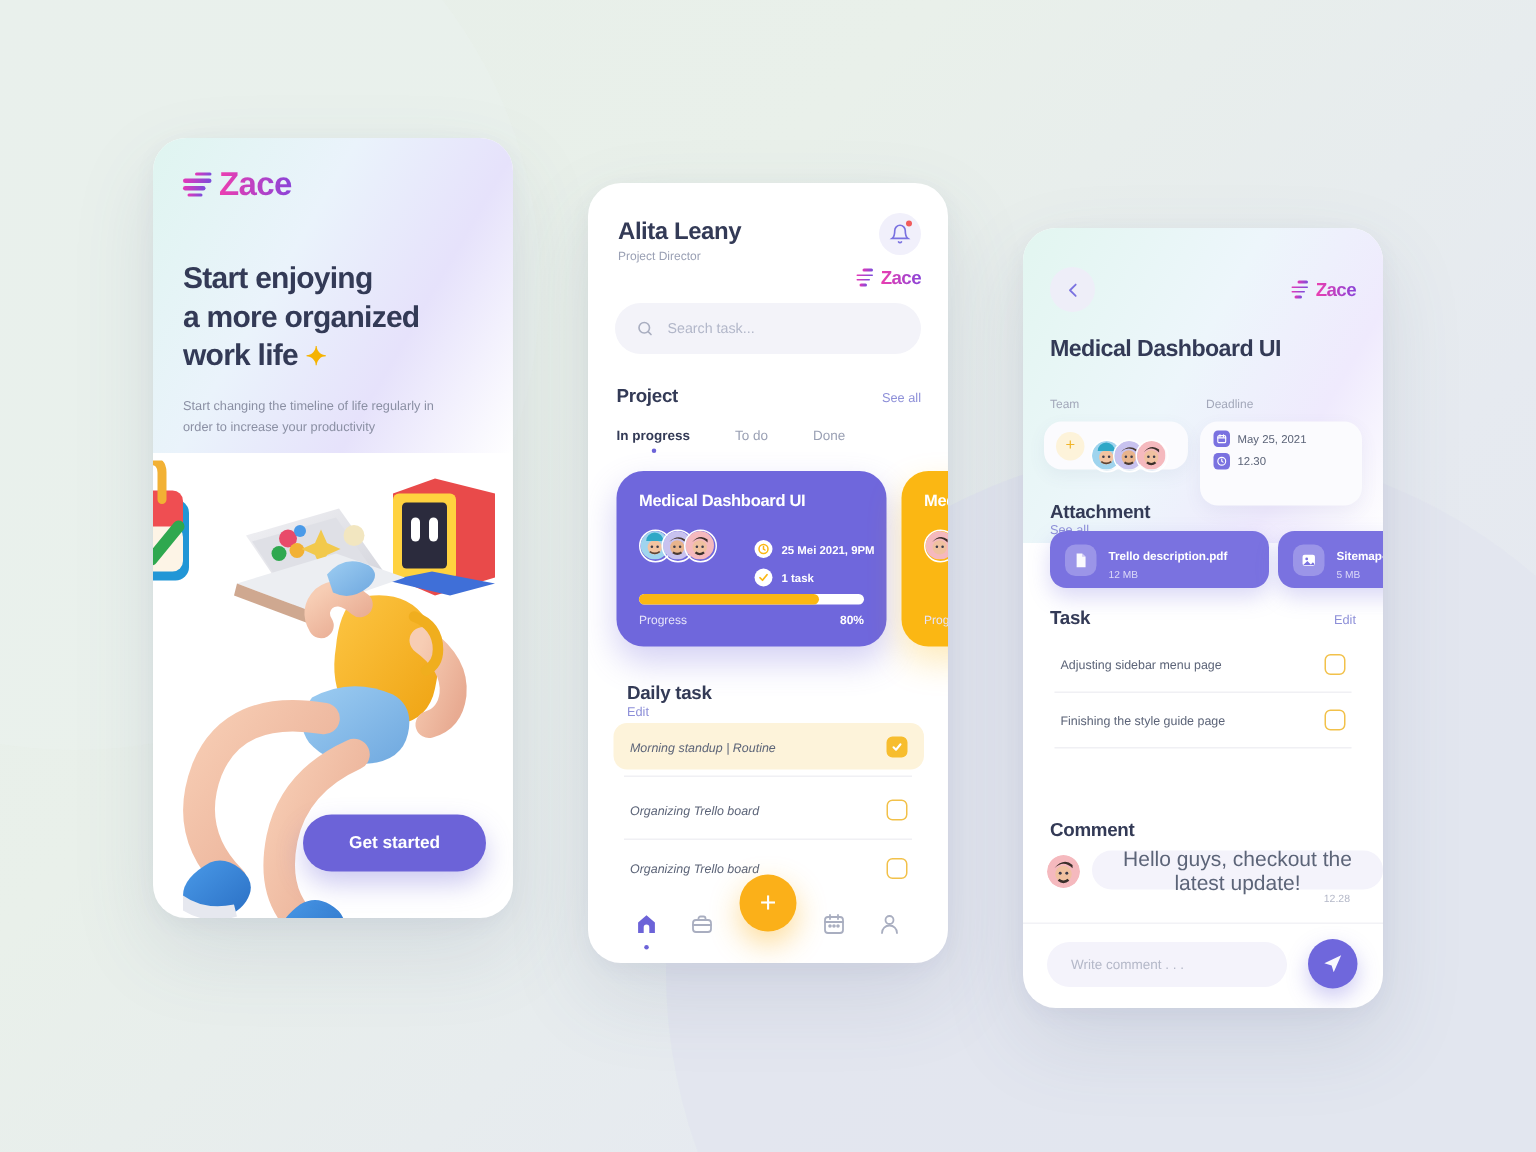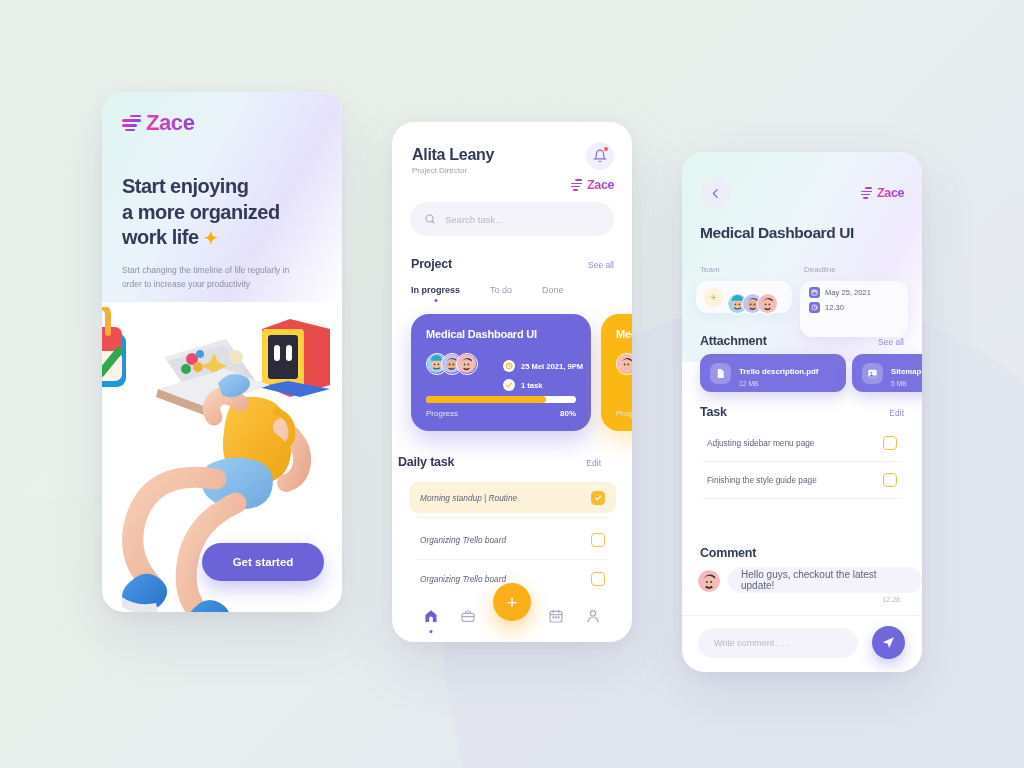--- a/index.html
+++ b/index.html
@@ -132,21 +132,21 @@
   .avstack .av:first-child { margin-left:0; }
   .meta { position:absolute; left:92px; top:46px; }
   .meta-row { display:flex; align-items:center; gap:6px; margin-bottom:7px; }
   .meta-ic { width:12px; height:12px; border-radius:50%; background:#fff; display:flex; align-items:center; justify-content:center; }
   .meta-tx { font-size:7.6px; color:#fff; font-weight:600; }
   .prog-track { position:absolute; left:15px; right:15px; top:82px; height:7px; border-radius:4px; background:#ffffff; }
   .prog-fill { height:100%; border-radius:4px; background:#fbb713; }
   .prog-lbl { position:absolute; left:15px; top:95px; font-size:8px; color:#e6e4fa; }
   .prog-val { position:absolute; right:15px; top:95px; font-size:8px; color:#fff; font-weight:700; }
 
-  .p2-daily-row { position:absolute; left:6px; top:333px; width:203px; display:flex; justify-content:space-between; align-items:baseline; }
+  .p2-daily-row { position:absolute; left:26px; top:333px; width:203px; display:flex; justify-content:space-between; align-items:baseline;flex-direction:column; }
   .trow {
     position:absolute; left:17px; width:207px; height:31px; border-radius:9px;
     display:flex; align-items:center; justify-content:space-between; padding:0 11px; cursor:pointer;font-style:italic;
   }
   .trow.hl { background:#fdf3da; }
   .trow-tx { font-size:8.3px; color:#5c6478; }
   .cbox { width:14px; height:14px; border-radius:4px; border:1.5px solid #f2c14a; background:transparent; }
   .cbox.on { background:#f7bd2e; border-color:#f7bd2e; display:flex; align-items:center; justify-content:center; }
   .divider { position:absolute; left:24px; width:192px; height:1px; background:#f0f0f4; }
 
@@ -171,41 +171,41 @@
   .pill { position:absolute; border-radius:12px; background:#fbfbfe; box-shadow:0 4px 12px rgba(90,100,140,.07); }
   .p3-team-lbl { position:absolute; left:18px; top:113px; }
   .p3-dead-lbl { position:absolute; left:122px; top:113px; }
   .teambox { left:14px; top:129px; width:96px; height:32px; display:flex; align-items:center; padding-left:8px; }
   .deadbox { left:118px; top:129px; width:108px; height:56px; padding:6px 0 0 9px; }
   .plusav { width:19px; height:19px; border-radius:50%; background:#fdf3da; color:#f0b429; display:flex; align-items:center; justify-content:center; font-size:11px; margin-right:4px; }
   .dl-row { display:flex; align-items:center; gap:5px; margin-bottom:4px; }
   .dl-ic { width:11px; height:11px; border-radius:3px; background:#7a72e0; display:flex; align-items:center; justify-content:center; }
   .dl-tx { font-size:7.6px; color:#5c6478; }
 
-  .p3-att-row { position:absolute; left:18px; top:182px; width:204px; display:flex; justify-content:space-between; align-items:baseline; }
+  .p3-att-row { position:absolute; left:18px; top:182px; width:204px; display:flex; justify-content:space-between; align-items:baseline;flex-direction:column; }
   .att {
     position:absolute; top:202px; height:38px; border-radius:11px; background:#7a72e0;
     display:flex; align-items:center; gap:8px; padding:0 10px; cursor:pointer;
     box-shadow:0 6px 14px rgba(122,114,224,.28);
   }
   .att.a1 { left:18px; width:146px; }
   .att.a2 { left:170px; width:146px; }
   .att-ic { width:21px; height:21px; border-radius:7px; background:rgba(255,255,255,.25); display:flex; align-items:center; justify-content:center; flex:none; }
   .att-nm { font-size:7.8px; color:#fff; font-weight:600; white-space:nowrap; }
   .att-sz { font-size:6.8px; color:#dcd9f8; margin-top:2px; }
 
   .p3-task-row { position:absolute; left:18px; top:253px; width:204px; display:flex; justify-content:space-between; align-items:baseline; }
   .p3-trow { position:absolute; left:14px; width:212px; height:28px; border-radius:9px; display:flex; align-items:center; justify-content:space-between; padding:0 11px; cursor:pointer; }
   .p3-trow.hl { background:#fdf3da; }
   .p3-div { position:absolute; left:21px; width:198px; height:1px; background:#f0f0f4; }
 
   .p3-cmt-lbl { position:absolute; left:18px; top:394px; }
   .cmt-av { position:absolute; left:16px; top:418px; width:22px; height:22px; border-radius:50%; overflow:hidden; }
   .cmt-bub { position:absolute; left:46px; top:415px; height:26px; border-radius:13px; background:#f4f3fb; display:flex; align-items:center; padding:0 13px; }
-  .cmt-tx { font-size:10px; color:#5c6478; }
+  .cmt-tx { font-size:14px; color:#5c6478;text-align:center; }
   .cmt-time { position:absolute; right:22px; top:444px; font-size:7px; color:#b4b8c8; }
 
   .cmt-sep { position:absolute; left:0; top:463px; width:100%; height:1px; background:#f2f2f6; }
   .cmt-input {
     position:absolute; left:16px; top:476px; width:160px; height:30px; border-radius:15px;
     background:#f4f3fb; border:none; outline:none; padding:0 16px;
     font-family:inherit; font-size:9px; color:#9aa0b4;
   }
   .cmt-input::placeholder { color:#b4b8c8; }
   .send {

